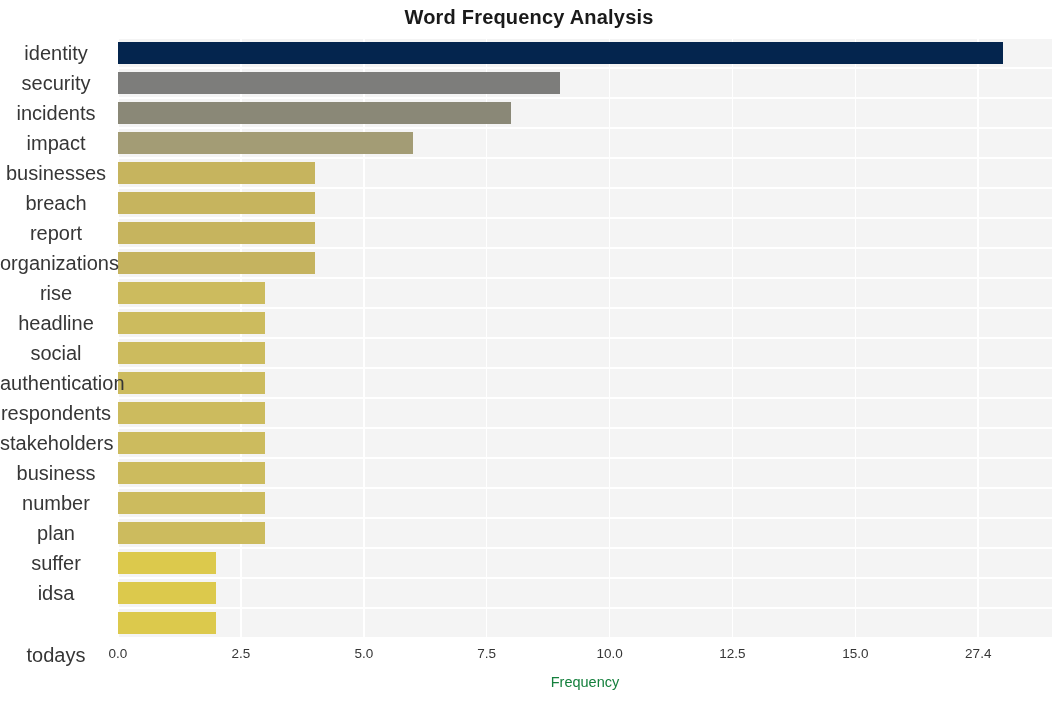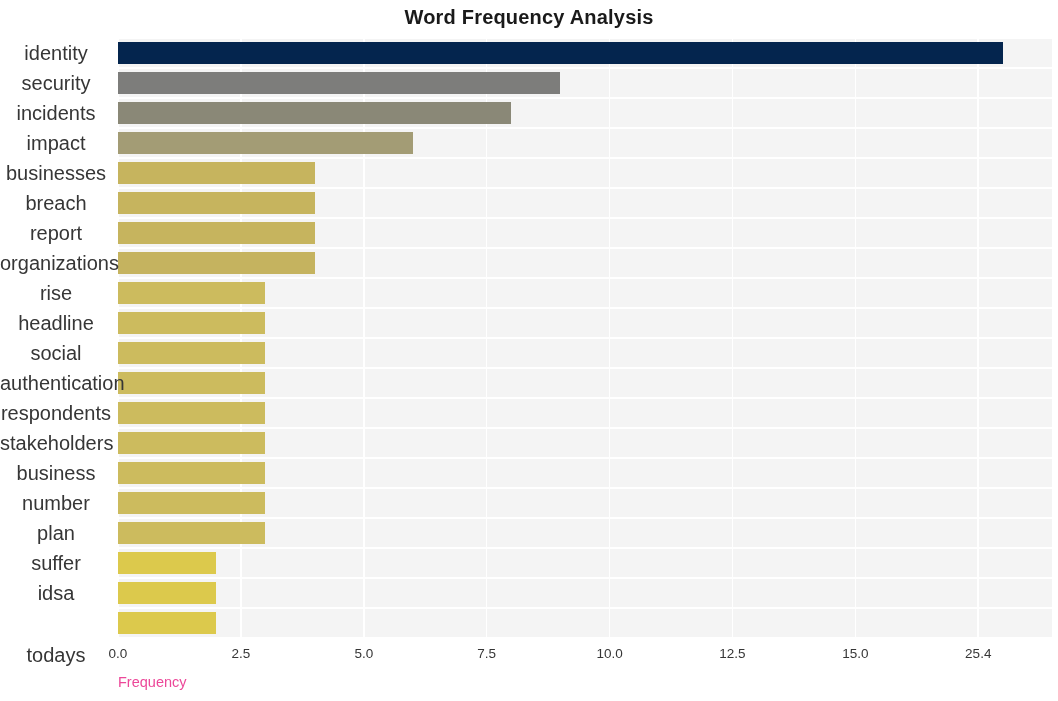--- a/index.html
+++ b/index.html
@@ -110,23 +110,23 @@
     color: #363636;
     white-space: nowrap;
   }
 
   
   #xaxis-title {
     position: absolute;
     left: 118px;
     top: 674px;
     width: 934px;
-    text-align: left;
+    text-align: center;
     font-size: 14.5px;
-    color: #ec4899;
+    color: #15803d;
   }
 </style>
 </head>
 <body>
 
 <div id="figure">
 
   <div id="chart-title">Word Frequency Analysis</div>
 
   <div id="plot-area">
@@ -208,18 +208,18 @@
       <div class="ytick-label" style="top: 578px; margin-top: 32px;">todays</div>
     </div>
   <div id="xtick-layer">
       <div class="xtick-label" style="left: 0px;">0.0</div>
       <div class="xtick-label" style="left: 122.895px;">2.5</div>
       <div class="xtick-label" style="left: 245.789px;">5.0</div>
       <div class="xtick-label" style="left: 368.684px;">7.5</div>
       <div class="xtick-label" style="left: 491.579px;">10.0</div>
       <div class="xtick-label" style="left: 614.474px;">12.5</div>
       <div class="xtick-label" style="left: 737.368px;">15.0</div>
-      <div class="xtick-label" style="left: 860.263px;">25.4</div>
+      <div class="xtick-label" style="left: 860.263px;">27.4</div>
     </div>
 
   <div id="xaxis-title">Frequency</div>
 
 </div>
 
 </body></html>

